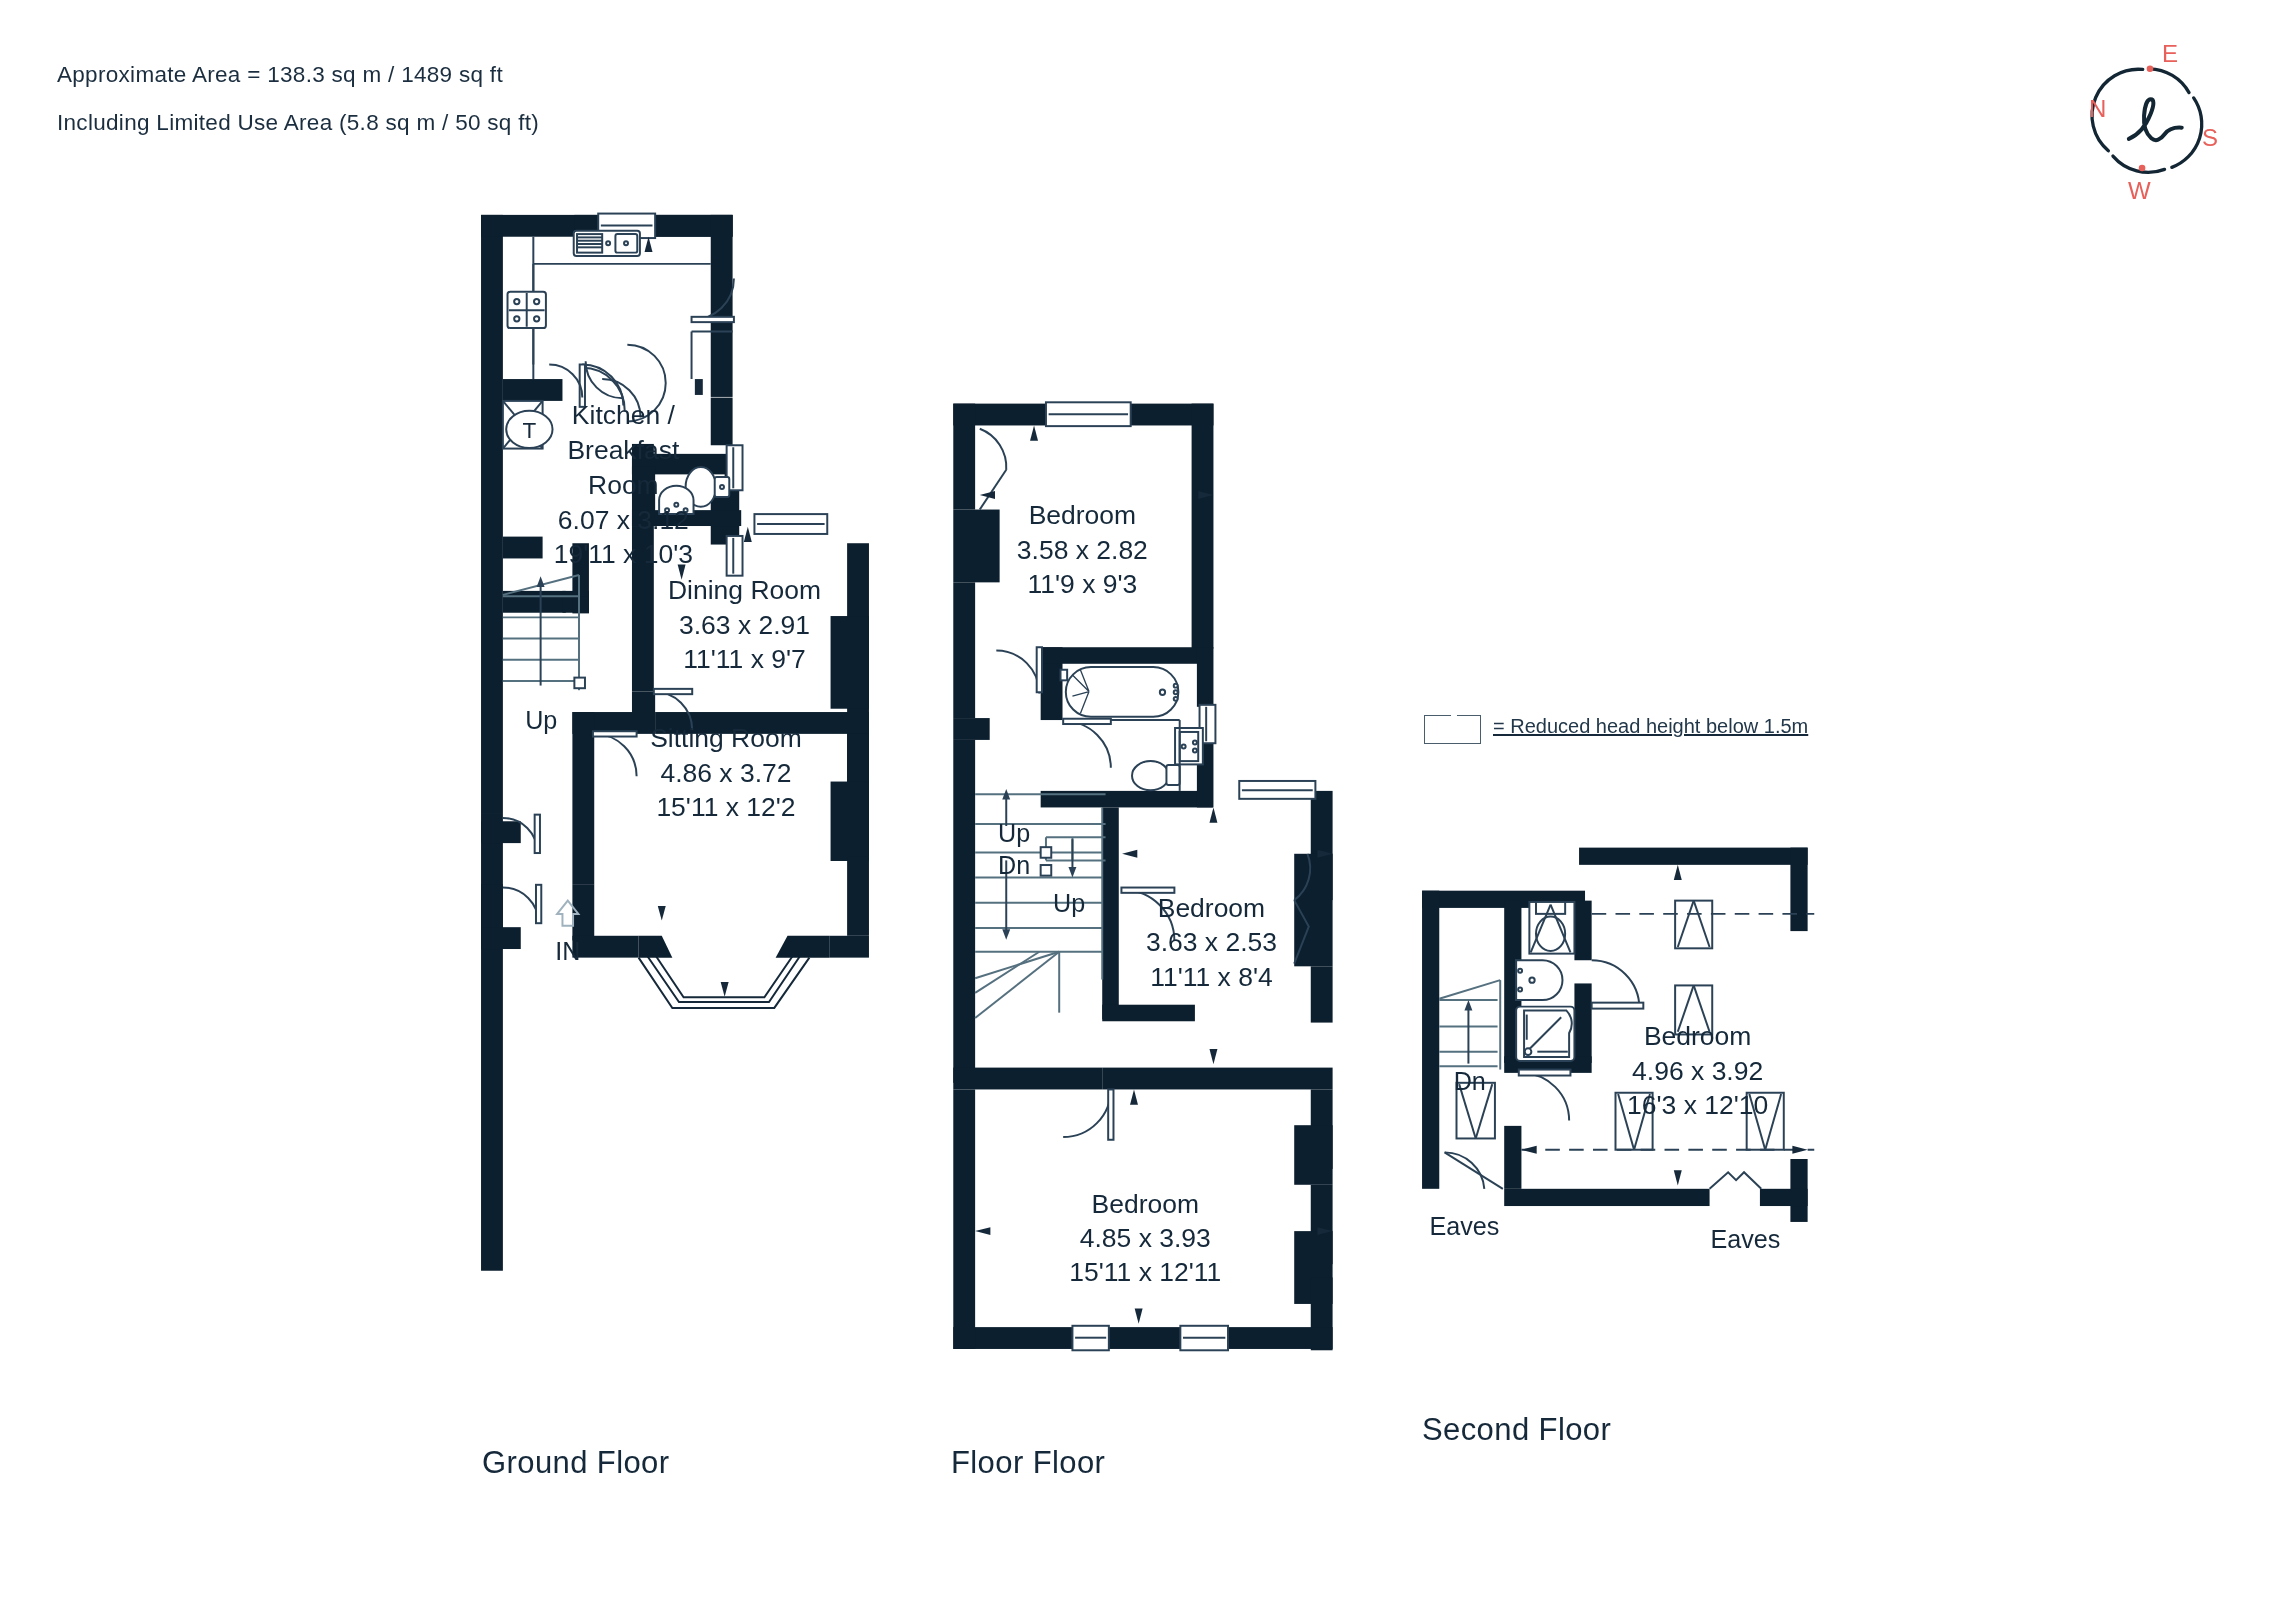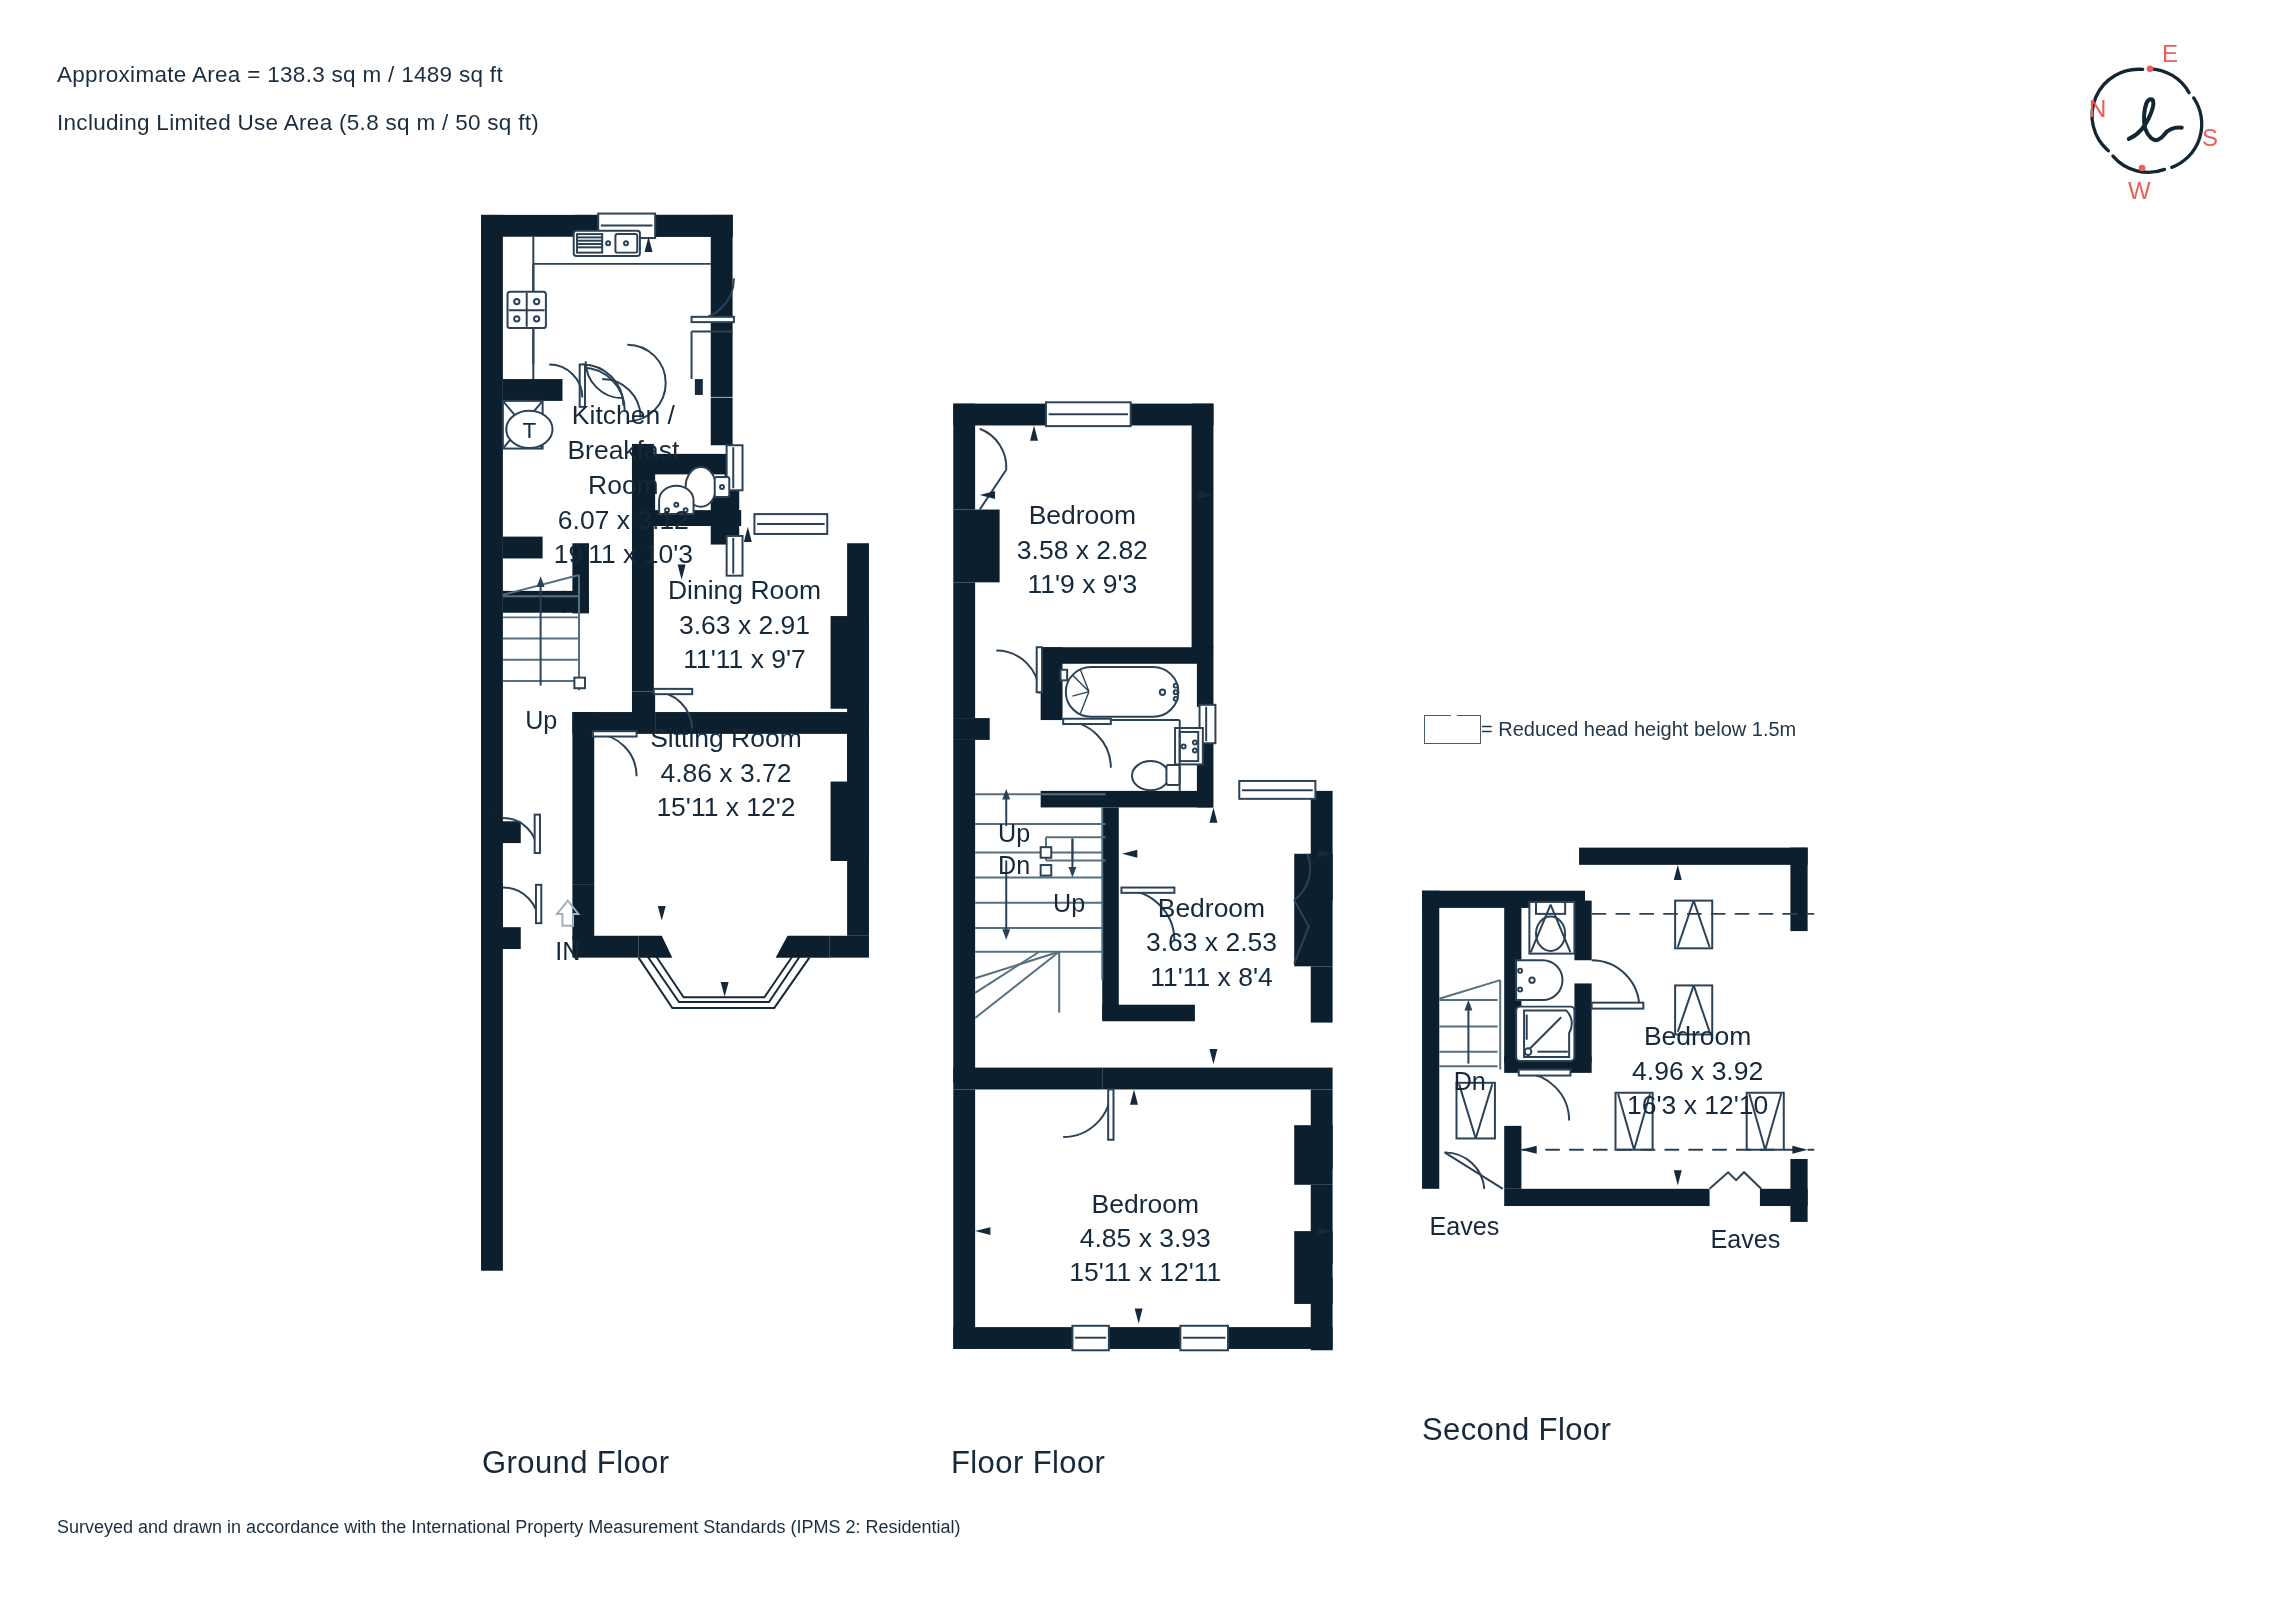--- a/index.html
+++ b/index.html
@@ -17,21 +17,21 @@
   #header-area div{
     font-size:22.5px;letter-spacing:0.3px;color:#1b2e3f;line-height:1;margin-bottom:25px;
     white-space:nowrap;
   }
 
   
   #compass{left:2064px;top:41px;width:172px;height:172px;}
   #compass .cl{position:absolute;font-size:24px;color:#e8605a;line-height:1;}
 
   
-  #legend{left:1424px;top:715px;display:flex;align-items:center;gap:0;}
+  #legend{left:1424px;top:715px;display:flex;align-items:flex-start;gap:12px;text-decoration:underline;}
   #legend .sw{width:57px;height:29px;position:relative;}
   #legend .sw i{position:absolute;top:0;height:29px;border:1.3px solid #4a5d6d;box-sizing:border-box;}
   #legend .sw i.a{left:0;width:29px;border-right:none;}
   #legend .sw i.b{left:29px;width:28px;border-left:none;}
   #legend .sw .gap{position:absolute;left:26.5px;top:-1.3px;width:6.6px;height:2.6px;background:#fff;}
   #legend .lt{font-size:20px;color:#22384a;white-space:nowrap;}
 
   
   .plan{position:absolute;}
   .plan svg{display:block;}
@@ -583,15 +583,14 @@
     <polygon points="404,36 398,59 410,59"></polygon>
     <polygon points="168,466 191,460 191,472"></polygon>
     <polygon points="600,466 577,460 577,472"></polygon>
     <polygon points="404,520 398,497 410,497"></polygon>
   </g>
 </svg>
 </div>
 <div class="floor-title" style="left:1422px;top:1412px;">Second Floor</div>
 
 <div class="abs" id="footer">
-  <div>Surveyed and drawn in accordance with the International Property Measurement Standards (IPMS 2: Residential)</div>
 </div>
 
 
 </body></html>

